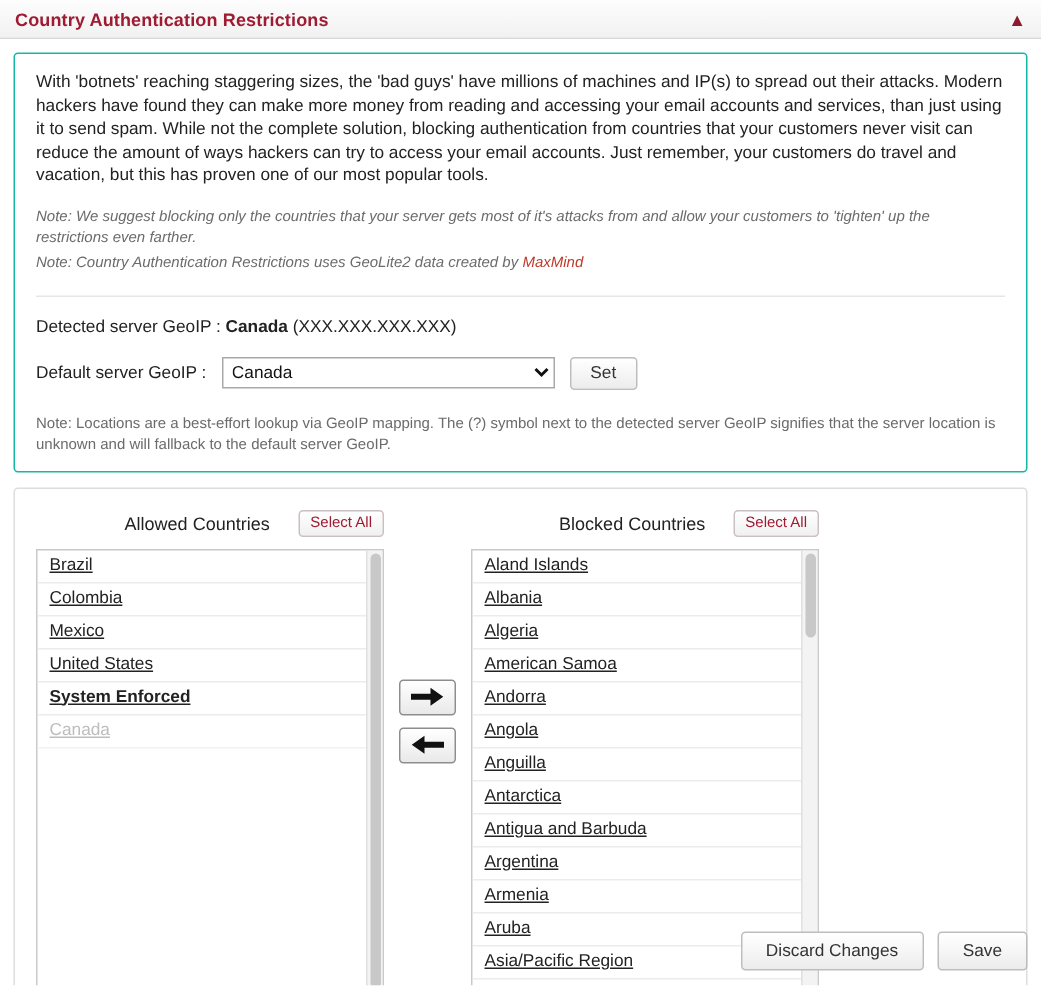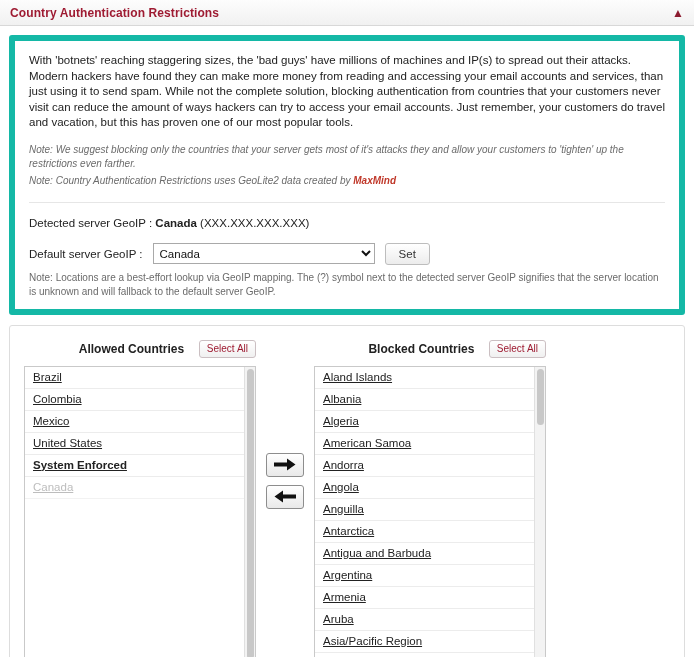--- a/index.html
+++ b/index.html
@@ -35,21 +35,21 @@
   }
   .collapse-chevron {
     margin-left: auto;
     color: #8c1b2f;
     font-size: 12px;
     line-height: 1;
   }
   
   .info-box {
     margin: 9px 9px 0 9px;
-    border: 6px solid #14b8a6;
+    border: 1px solid #14b8a6;
     border-radius: 3px;
     background: #ffffff;
     padding: 12px 14px 10px 14px;
     box-sizing: border-box;
   }
   .info-paragraph {
     font-size: 11.5px;
     color: #222222;
     line-height: 15.5px;
     margin: 0 0 12px 0;
@@ -58,38 +58,37 @@
   .note-line {
     font-size: 10px;
     font-style: italic;
     color: #6b6b6b;
     margin: 0 0 3px 0;
     line-height: 14px;
   }
   .note-link {
     color: #c0392b;
     text-decoration: none;
-    font-weight: bold;
   }
   .divider {
     border: 0;
     border-top: 1px solid #e6e6e6;
     margin: 14px 0 14px 0;
   }
   .geoip-detected {
     font-size: 11.5px;
     color: #222222;
     margin: 0 0 14px 0;
   }
   .geoip-detected b { font-weight: bold; }
   .geoip-row {
     display: flex;
     align-items: center;
     gap: 10px;
-    margin-bottom: 6px;
+    margin-bottom: 16px;
   }
   .geoip-label {
     font-size: 11.5px;
     color: #222222;
   }
   select.geoip-select {
     width: 222px;
     height: 21px;
     font-size: 11.5px;
     font-family: "Liberation Sans", sans-serif;
@@ -133,21 +132,21 @@
     box-sizing: border-box;
   }
   .list-head {
     display: flex;
     align-items: center;
     height: 22px;
     margin-bottom: 6px;
   }
   .list-title {
     font-size: 12px;
-    font-weight: bold;
+    font-weight: normal;
     color: #222222;
     flex: 1;
     text-align: center;
     padding-left: 40px;
   }
   .select-all {
     font-size: 10px;
     color: #9e1b32;
     background: linear-gradient(#ffffff, #f0f0f0);
     border: 1px solid #cbbfc2;
@@ -241,21 +240,21 @@
 
 <div id="page">
 
   <div class="panel-header">
     <span class="panel-title">Country Authentication Restrictions</span>
     <span class="collapse-chevron">▲</span>
   </div>
 
   <div class="info-box">
     <p class="info-paragraph">With 'botnets' reaching staggering sizes, the 'bad guys' have millions of machines and IP(s) to spread out their attacks. Modern hackers have found they can make more money from reading and accessing your email accounts and services, than just using it to send spam. While not the complete solution, blocking authentication from countries that your customers never visit can reduce the amount of ways hackers can try to access your email accounts. Just remember, your customers do travel and vacation, but this has proven one of our most popular tools.</p>
-    <p class="note-line">Note: We suggest blocking only the countries that your server gets most of it's attacks they and allow your customers to 'tighten' up the restrictions even farther.</p>
+    <p class="note-line">Note: We suggest blocking only the countries that your server gets most of it's attacks from and allow your customers to 'tighten' up the restrictions even farther.</p>
     <p class="note-line">
       <span>Note: Country Authentication Restrictions uses GeoLite2 data created by </span><a class="note-link" href="#">MaxMind</a>
     </p>
 
     <hr class="divider">
 
     <p class="geoip-detected">
       <span>Detected server GeoIP :</span>
       <b>Canada</b>
       <span>(XXX.XXX.XXX.XXX)</span>
@@ -328,13 +327,17 @@
             <div class="list-item">Aruba</div>
             <div class="list-item">Asia/Pacific Region</div>
           </div>
         <div class="scrollbar">
           <div class="scroll-thumb" style="height:56px;"></div>
         </div>
       </div>
     </div>
   </div>
 
+  <div class="footer">
+    <button class="btn">Discard Changes</button>
+    <button class="btn">Save</button>
+  </div>
 </div>
 
 </body></html>

